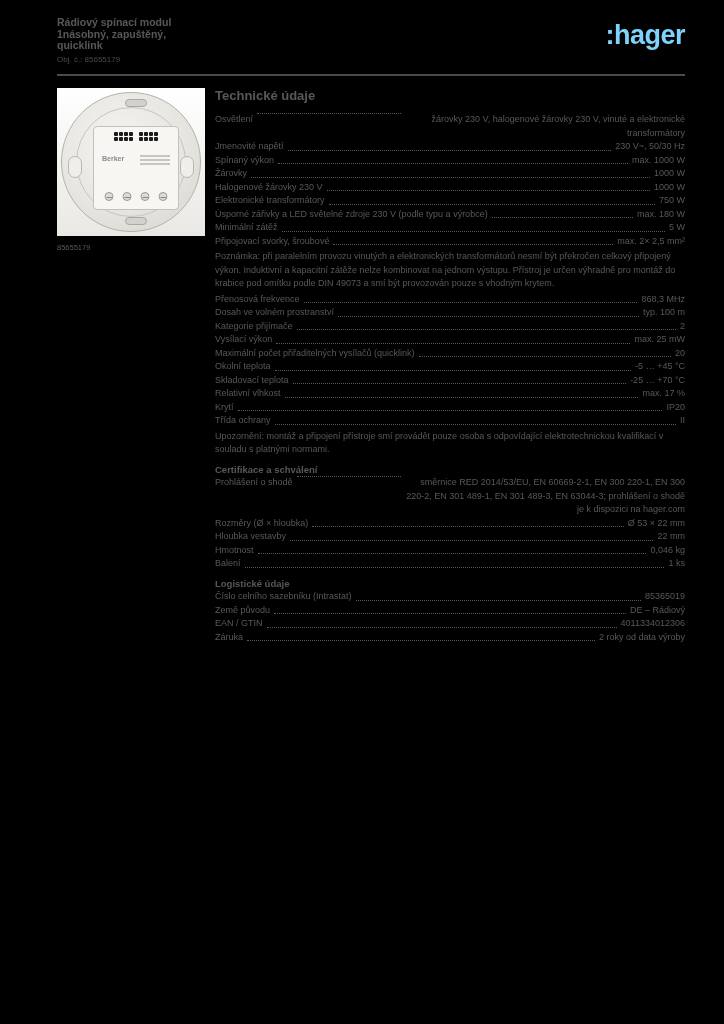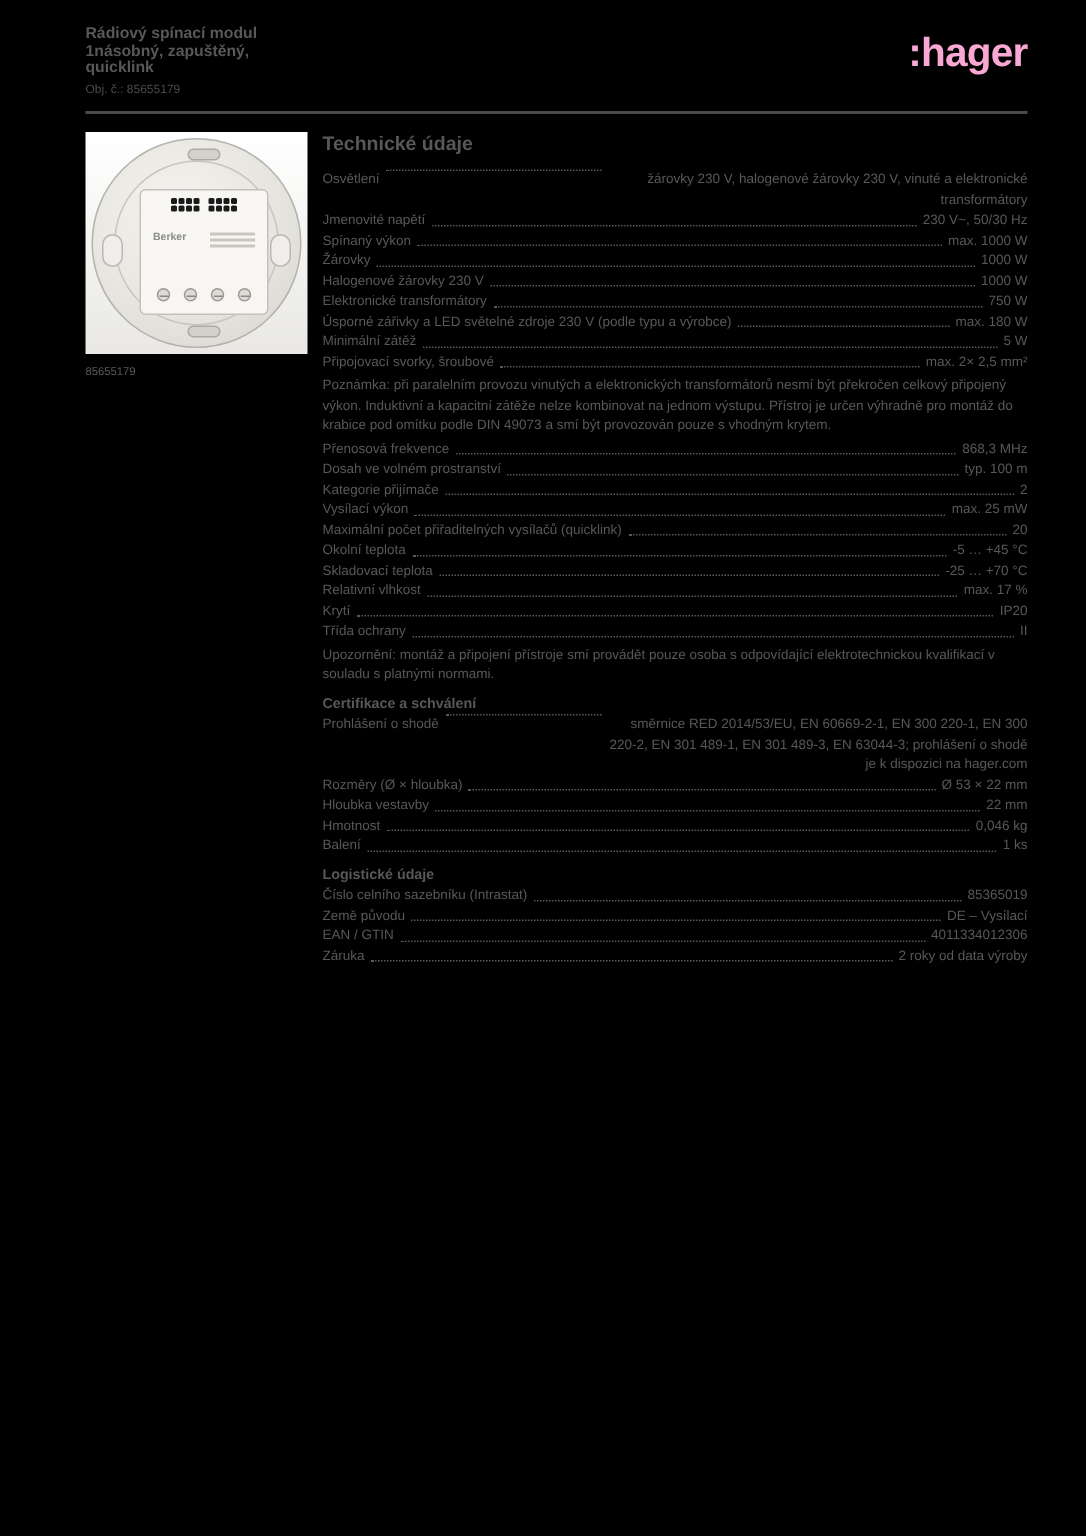--- a/index.html
+++ b/index.html
@@ -6,21 +6,21 @@
   html,body { background:#000; }
   .page {
     position:relative; width:724px; height:872px; background:#000;
     font-family:"Liberation Sans", sans-serif; color:#57585a; overflow:hidden;
   }
   
   .header-title { position:absolute; left:57px; top:17px; }
   .header-title .tline { font-size:10.5px; font-weight:bold; line-height:11.5px; color:#57585a; }
   .header-title .order { font-size:8px; line-height:10px; color:#4a4b4d; margin-top:3px; }
   .logo { position:absolute; right:39px; top:20px; font-size:27px; font-weight:bold;
-          color:#f9a8d4; letter-spacing:-0.5px; }
+          color:#7dd3fc; letter-spacing:-0.5px; }
   .header-rule { position:absolute; left:57px; top:74px; width:628px; height:2px; background:#4a4b4d; }
   
   .figure { position:absolute; left:57px; top:88px; width:148px; height:148px;
             background:linear-gradient(#ffffff,#e9e8e4); }
   .ring { position:absolute; left:4px; top:4px; width:140px; height:140px; border-radius:50%;
           background:radial-gradient(circle at 40% 35%, #f4f3ef 0%, #e6e5df 55%, #d4d3cc 100%);
           border:1px solid #b3b2ac; }
   .ring-inner { position:absolute; left:14px; top:14px; width:110px; height:110px; border-radius:50%;
           border:1px solid #c6c5bf; }
   .claw { position:absolute; width:14px; height:22px; background:#efeeea; border:1px solid #b9b8b2; border-radius:7px; }
@@ -254,21 +254,21 @@
         </div>
         <div class="sub">Logistické údaje</div>
         <div class="row">
           <span class="lbl">Číslo celního sazebníku (Intrastat)</span>
           <span class="leader"></span>
           <span class="val">85365019</span>
         </div>
         <div class="row">
           <span class="lbl">Země původu</span>
           <span class="leader"></span>
-          <span class="val">DE – Vysílací</span>
+          <span class="val">DE – Rádiový</span>
         </div>
         <div class="row">
           <span class="lbl">EAN / GTIN</span>
           <span class="leader"></span>
           <span class="val">4011334012306</span>
         </div>
         <div class="row">
           <span class="lbl">Záruka</span>
           <span class="leader"></span>
           <span class="val">2 roky od data výroby</span>

